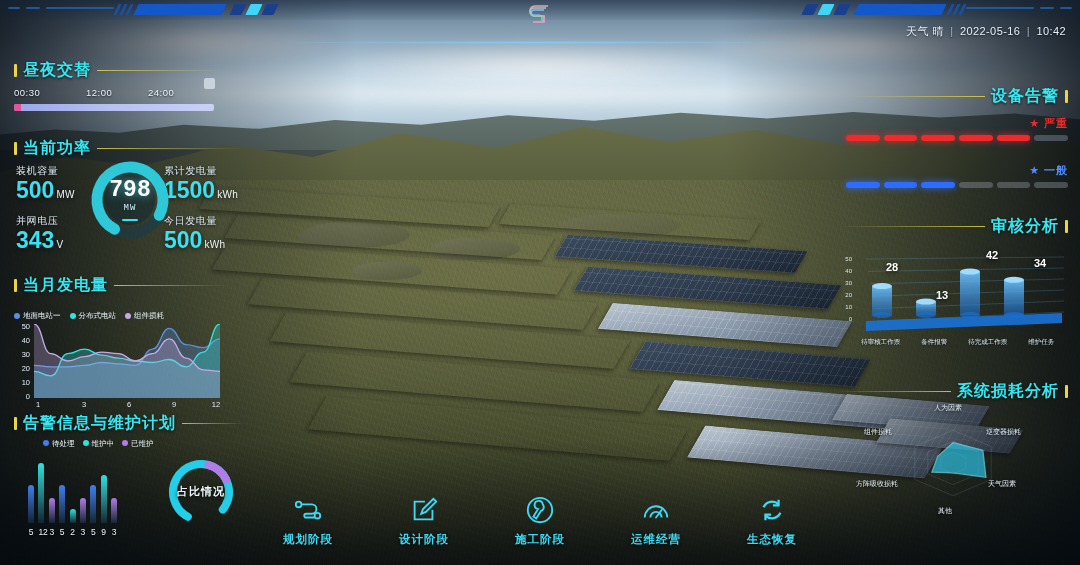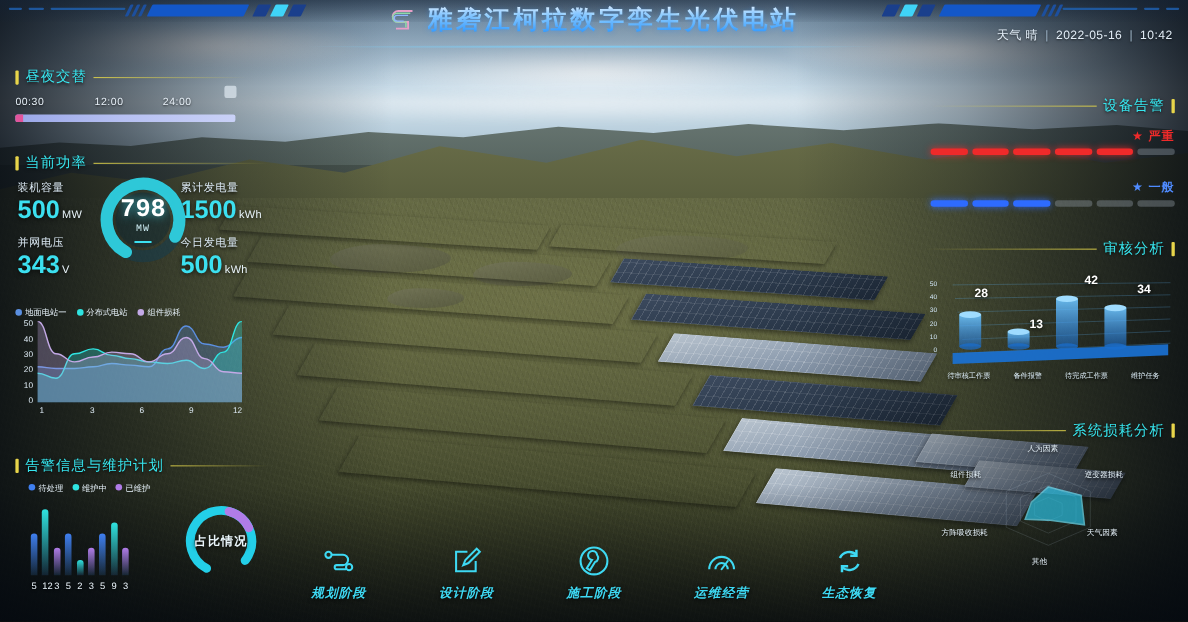--- a/index.html
+++ b/index.html
@@ -105,21 +105,21 @@
     position:absolute; right:14px; top:24px; font-size:11px; color:#e3eef8;
     letter-spacing:.4px; text-shadow:0 1px 2px rgba(0,0,0,.6);
   }
   .weather .sep { color:#9fb6c9; margin:0 3px; }
   
   .pnl { position:absolute; z-index:10; }
   .pnl-head { display:flex; align-items:center; gap:6px; height:16px; }
   .pnl-head.right { flex-direction:row-reverse; }
   .pnl-bar { width:3px; height:13px; background:#e8d54a; border-radius:1px; }
   .pnl-title {
-    font-size:13px; font-weight:normal; color:#37e6ef; letter-spacing:1px;
+    font-size:16px; font-weight:bold; color:#37e6ef; letter-spacing:1px;
     text-shadow:0 1px 3px rgba(0,0,0,.85);
   }
   .pnl-rule {
     flex:1; height:1px;
     background:linear-gradient(90deg,rgba(226,213,74,.85),rgba(226,213,74,0));
   }
   .pnl-head.right .pnl-rule {
     background:linear-gradient(270deg,rgba(226,213,74,.85),rgba(226,213,74,0));
   }
   
@@ -145,31 +145,31 @@
   .gauge { position:absolute; left:74px; top:-4px; width:84px; height:84px;font-family:Liberation Mono, monospace; }
   .gauge-num {
     position:absolute; inset:0; display:flex; flex-direction:column;
     align-items:center; justify-content:center; gap:0px;
   }
   .gauge-num .g-v { font-size:23px; font-weight:bold; color:#fff; text-shadow:0 0 9px rgba(70,220,240,.8); line-height:1; }
   .gauge-num .g-u { font-size:9px; color:#cfeef5; letter-spacing:1px; margin-top:1px; }
   .gauge-num .g-dash { width:16px; height:2.5px; background:#3ce0f0; border-radius:2px; margin-top:6px; }
   
   #month { left:14px; top:277px; width:212px; }
-  .legend { display:flex; gap:9px; margin-top:2px; font-size:7.5px; color:#e7f2fa;align-items:flex-end; }
+  .legend { display:flex; gap:9px; margin-top:18px; font-size:7.5px; color:#e7f2fa;align-items:flex-end; }
   .legend i { display:inline-block; width:6px; height:6px; border-radius:50%; margin-right:3px; vertical-align:middle; }
   .chart-box { position:relative; margin-top:3px; width:206px; height:84px; }
   .ylabels { position:absolute; left:0; top:0; width:16px; height:74px; }
   .ylabels div { position:absolute; right:0; font-size:7.5px; color:#dfecf6; transform:translateY(-50%); }
   .xlabels { position:absolute; left:20px; right:0; bottom:-2px; height:10px; }
   .xlabels div { position:absolute; font-size:7.5px; color:#dfecf6; transform:translateX(-50%); }
   
   #alarm { left:14px; top:415px; width:230px; }
   .al-body { position:relative; margin-top:8px; height:110px; }
-  .al-legend { display:flex; gap:8px; margin-left:12px; font-size:7.5px; color:#e7f2fa; }
+  .al-legend { display:flex; gap:8px; margin-left:29px; font-size:7.5px; color:#e7f2fa; }
   .bars { position:absolute; left:14px; top:22px; width:120px; height:62px; display:flex; align-items:flex-end; gap:4.4px; }
   .bar { width:6px; border-radius:3px 3px 0 0; }
   .bnums { position:absolute; left:14px; top:88px; width:120px; display:flex; gap:4.4px; }
   .bnums span { width:6px; text-align:center; font-size:8.5px; color:#eaf4fb; text-shadow:0 1px 2px rgba(0,0,0,.8); }
   .donut { position:absolute; left:150px; top:16px; width:74px; height:74px; }
   .donut-lbl {
     position:absolute; left:150px; top:45px; width:74px; text-align:center;
     font-size:11px; font-weight:bold; color:#eaf6fb; letter-spacing:1px;
     text-shadow:0 1px 4px rgba(0,0,0,.9);
   }
@@ -196,21 +196,21 @@
   
   #loss { right:12px; top:383px; width:230px; }
   .radar-box { position:relative; margin-top:4px; width:230px; height:120px; }
   .radar-lbl {
     position:absolute; font-size:7px; color:#e4f0f8; white-space:nowrap;
     text-shadow:0 1px 3px rgba(0,0,0,.9);
   }
   
   #bottomnav {
     position:absolute; left:0; right:0; bottom:18px; z-index:11;
-    display:flex; justify-content:center; gap:38px;font-style:italic;
+    display:flex; justify-content:center; gap:38px;
   }
   .navitem { width:78px; display:flex; flex-direction:column; align-items:center; gap:7px; cursor:pointer; }
   .navitem .ico { width:30px; height:30px; }
   .navitem .nlbl {
     font-size:11.5px; font-weight:bold; color:#3ed9f3; letter-spacing:1px;
     text-shadow:0 1px 4px rgba(0,0,0,.9);
   }
 </style>
 </head>
 <body>
@@ -276,21 +276,20 @@
   <div class="dashline" style="right:8px;top:7px;width:12px;"></div>
   <div class="dashline" style="right:26px;top:7px;width:14px;"></div>
   <div class="dashline" style="right:46px;top:7px;width:68px;"></div>
 
   <div class="title-wrap">
     <svg class="logo-mark" viewBox="0 0 26 24">
       <path d="M21 4H8a5 5 0 0 0 0 10h9v6H6" fill="none" stroke="#e6a0c8" stroke-width="1.7"></path>
       <path d="M19 6H7a4 4 0 0 0 0 8h8v5" fill="none" stroke="#8ed8a8" stroke-width="1.4"></path>
       <path d="M17 8H7a2.6 2.6 0 0 0 0 5.2h6" fill="none" stroke="#8fb6ff" stroke-width="1.3"></path>
     </svg>
-    <div class="main-title">雅砻江柯拉数字孪生光伏电站</div>
   </div>
   <div class="title-glow"></div>
 
   <div class="weather">
     <span>天气</span>
     <span>晴</span>
     <span class="sep">|</span>
     <span>2022-05-16</span>
     <span class="sep">|</span>
     <span>10:42</span>
@@ -347,20 +346,25 @@
       <div class="gauge-num">
         <div class="g-v">798</div>
         <div class="g-u">MW</div>
         <div class="g-dash"></div>
       </div>
     </div>
   </div>
 </div>
 
 <div class="pnl" id="month">
+  <div class="pnl-head">
+    <div class="pnl-bar"></div>
+    <div class="pnl-title">当月发电量</div>
+    <div class="pnl-rule"></div>
+  </div>
   <div class="legend">
     <span><i style="background:#5b8fe0"></i><span>地面电站一</span></span>
     <span><i style="background:#2fe3e0"></i><span>分布式电站</span></span>
     <span><i style="background:#c3a9e6"></i><span>组件损耗</span></span>
   </div>
   <div class="chart-box">
     <div class="ylabels">
       <div style="top:2px">50</div>
       <div style="top:16px">40</div>
       <div style="top:30px">30</div>

